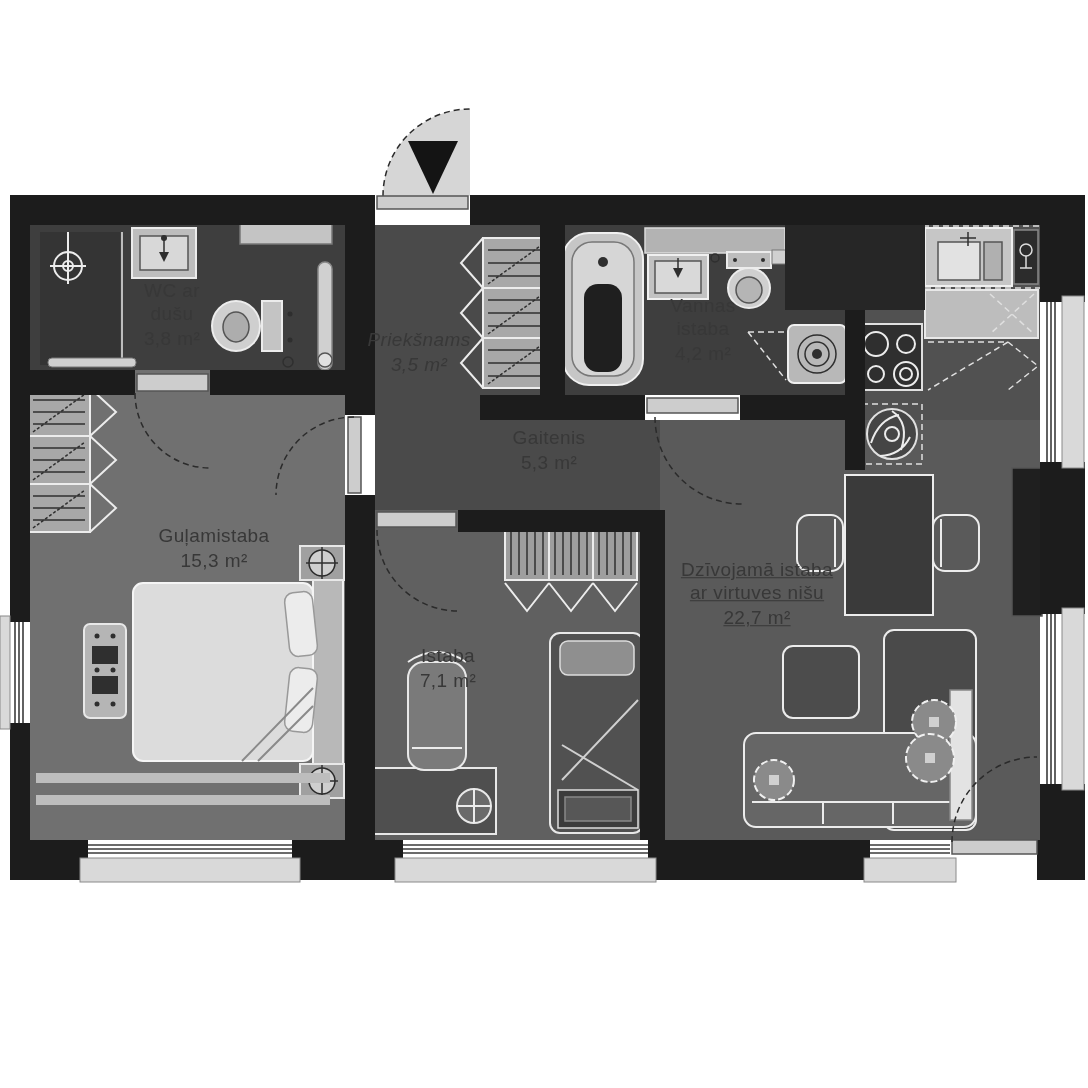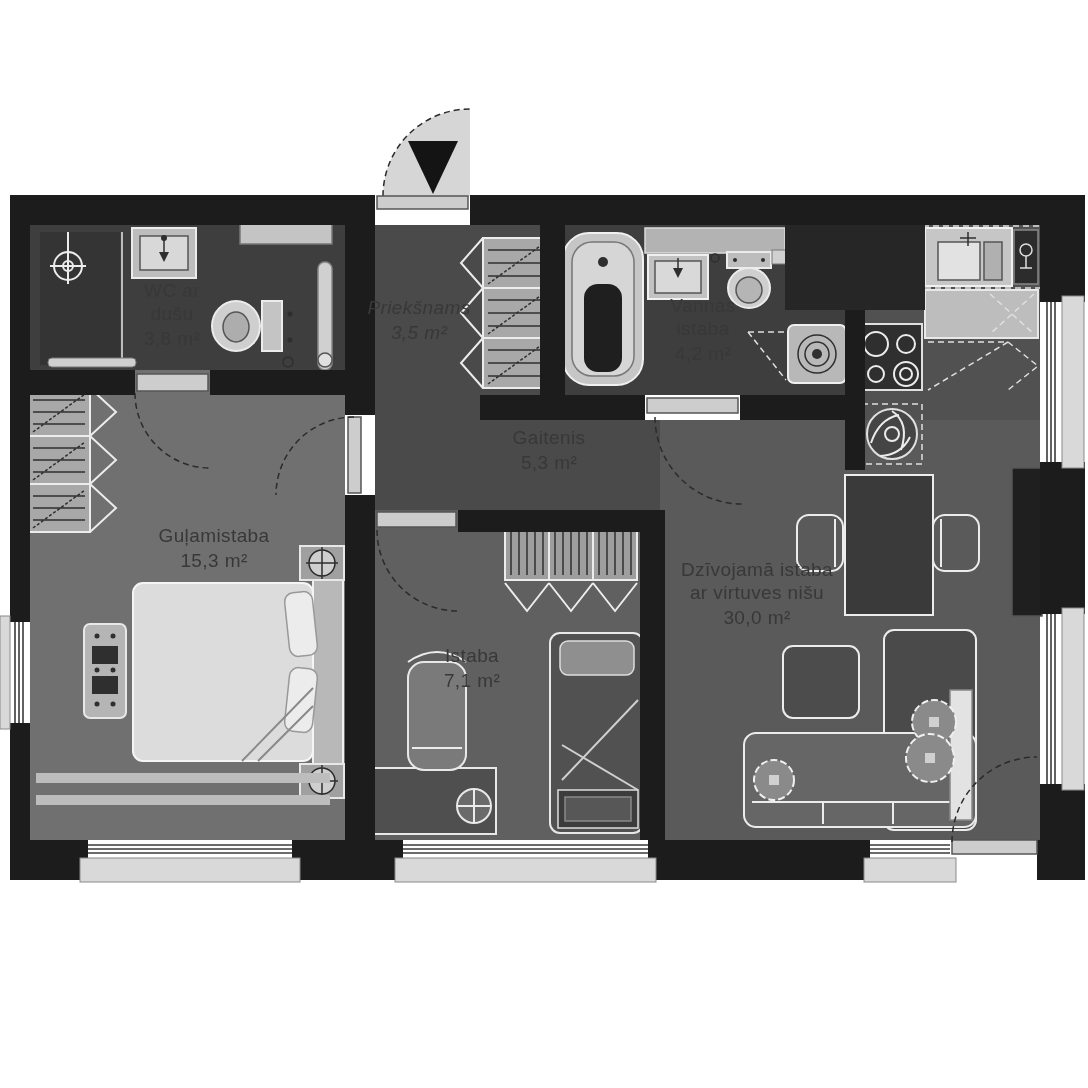--- a/index.html
+++ b/index.html
@@ -411,37 +411,37 @@
       <rect class="leaf" x="952" y="840" width="85" height="14"></rect>
       <path class="arc" d="M952,842 A85,85 0 0 1 1037,757"></path>
     </g>
   </g>
 </svg>
 
   <div class="room-label" style="left:172px;top:315px;width:95px;">
     <span class="rname">WC ar dušu</span>
     <span class="rarea">3,8 m²</span>
   </div>
-  <div class="room-label" style="left:419px;top:320px;width:140px;font-style:italic;">
+  <div class="room-label" style="left:419px;top:352px;width:140px;font-style:italic;">
     <span class="rname">Priekšnams</span>
     <span class="rarea">3,5 m²</span>
   </div>
   <div class="room-label" style="left:703px;top:330px;width:90px;">
     <span class="rname">Vannas istaba</span>
     <span class="rarea">4,2 m²</span>
   </div>
   <div class="room-label" style="left:549px;top:450px;width:130px;">
     <span class="rname">Gaitenis</span>
     <span class="rarea">5,3 m²</span>
   </div>
   <div class="room-label" style="left:214px;top:508px;width:210px;margin-top:40px;">
     <span class="rname">Guļamistaba</span>
     <span class="rarea">15,3 m²</span>
   </div>
-  <div class="room-label" style="left:472px;top:668px;width:110px;">
+  <div class="room-label" style="left:448px;top:668px;width:110px;">
     <span class="rname">Istaba</span>
     <span class="rarea">7,1 m²</span>
   </div>
-  <div class="room-label" style="left:757px;top:594px;width:175px;">
+  <div class="room-label" style="left:757px;top:594px;width:175px;text-decoration:underline;">
     <span class="rname">Dzīvojamā istaba ar virtuves nišu</span>
-    <span class="rarea">30,0 m²</span>
+    <span class="rarea">22,7 m²</span>
   </div>
 </div>
 
 </body></html>

